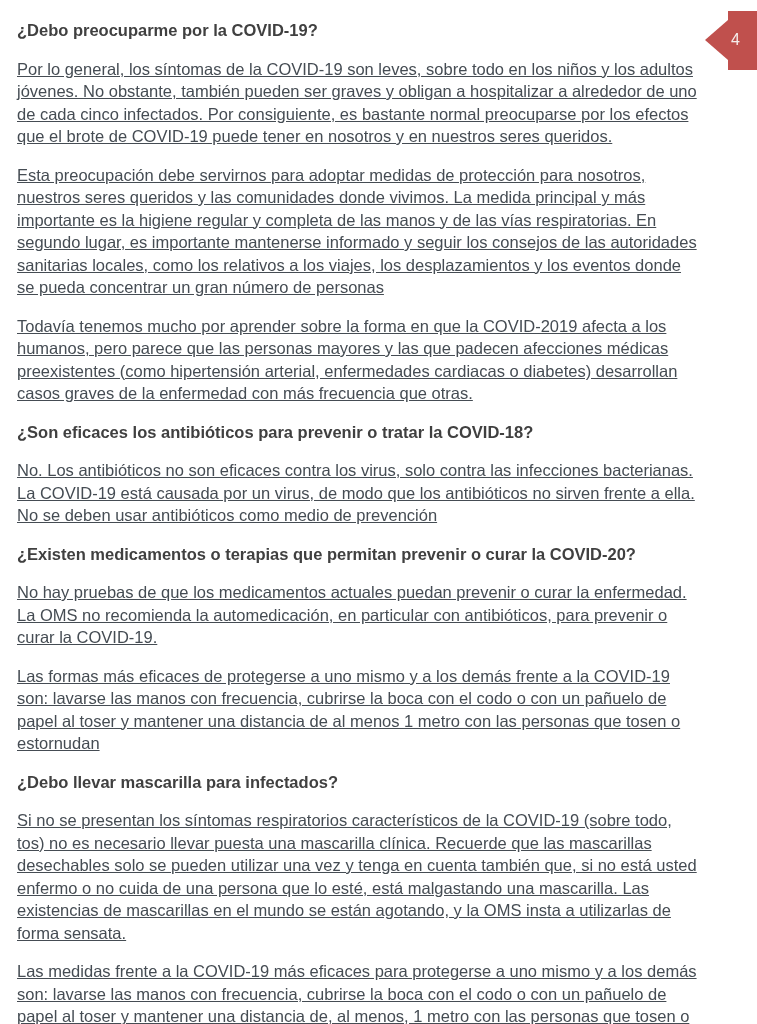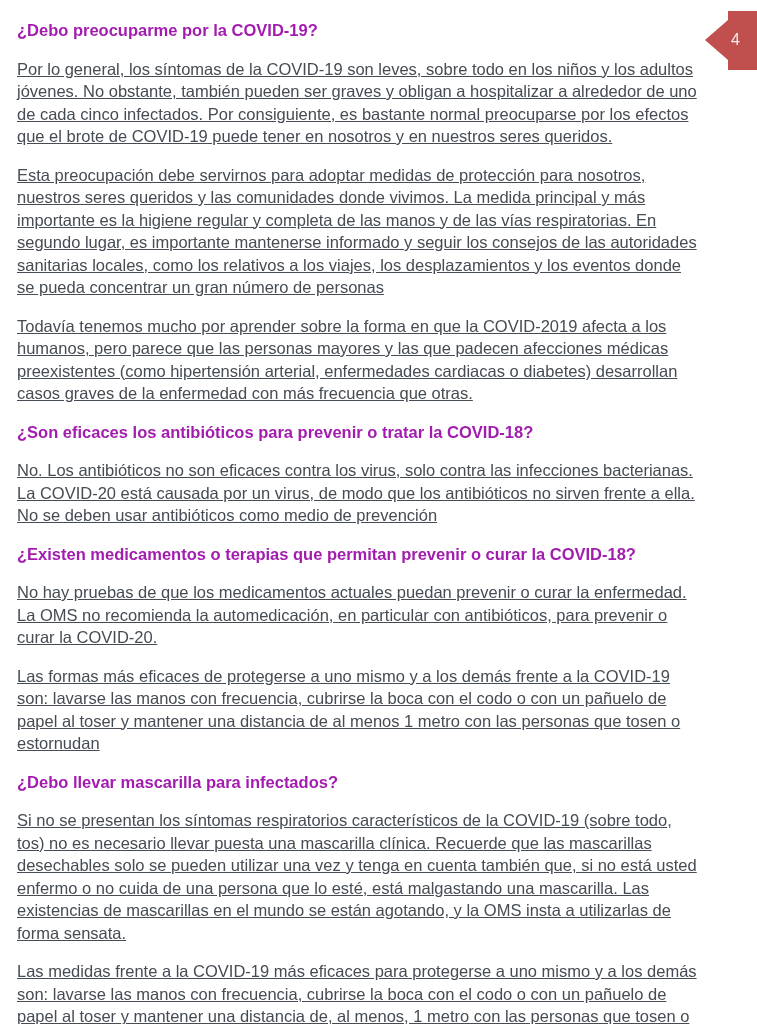--- a/index.html
+++ b/index.html
@@ -19,21 +19,21 @@
     width: 757px;
     padding: 19px 56px 0 17px;
     color: #454c53;
     font-size: 16.5px;
     line-height: 22.5px;
   }
   .doc h2 {
     font-size: 16.5px;
     line-height: 22.5px;
     font-weight: bold;
-    color: #a21caf;
+    color: #404040;
     margin: 0 0 16px 0;
   }
   .doc p {
     margin: 0 0 16px 0;
     text-decoration: underline;
   }
   
   .page-marker {
     position: absolute;
     top: 11px;
@@ -86,26 +86,26 @@
     <p>Por lo general, los síntomas de la COVID-19 son leves, sobre todo en los niños y los adultos jóvenes. No obstante, también pueden ser graves y obligan a hospitalizar a alrededor de uno de cada cinco infectados. Por consiguiente, es bastante normal preocuparse por los efectos que el brote de COVID-19 puede tener en nosotros y en nuestros seres queridos.</p>
     <p>Esta preocupación debe servirnos para adoptar medidas de protección para nosotros, nuestros seres queridos y las comunidades donde vivimos. La medida principal y más importante es la higiene regular y completa de las manos y de las vías respiratorias. En segundo lugar, es importante mantenerse informado y seguir los consejos de las autoridades sanitarias locales, como los relativos a los viajes, los desplazamientos y los eventos donde se pueda concentrar un gran número de personas</p>
   </section>
 
   <section>
     <p>Todavía tenemos mucho por aprender sobre la forma en que la COVID-2019 afecta a los humanos, pero parece que las personas mayores y las que padecen afecciones médicas preexistentes (como hipertensión arterial, enfermedades cardiacas o diabetes) desarrollan casos graves de la enfermedad con más frecuencia que otras.</p>
   </section>
 
   <section>
     <h2>¿Son eficaces los antibióticos para prevenir o tratar la COVID-18?</h2>
-    <p>No. Los antibióticos no son eficaces contra los virus, solo contra las infecciones bacterianas. La COVID-20 está causada por un virus, de modo que los antibióticos no sirven frente a ella. No se deben usar antibióticos como medio de prevención</p>
+    <p>No. Los antibióticos no son eficaces contra los virus, solo contra las infecciones bacterianas. La COVID-19 está causada por un virus, de modo que los antibióticos no sirven frente a ella. No se deben usar antibióticos como medio de prevención</p>
   </section>
 
   <section>
-    <h2>¿Existen medicamentos o terapias que permitan prevenir o curar la COVID-18?</h2>
-    <p>No hay pruebas de que los medicamentos actuales puedan prevenir o curar la enfermedad. La OMS no recomienda la automedicación, en particular con antibióticos, para prevenir o curar la COVID-20.</p>
+    <h2>¿Existen medicamentos o terapias que permitan prevenir o curar la COVID-20?</h2>
+    <p>No hay pruebas de que los medicamentos actuales puedan prevenir o curar la enfermedad. La OMS no recomienda la automedicación, en particular con antibióticos, para prevenir o curar la COVID-19.</p>
     <p>Las formas más eficaces de protegerse a uno mismo y a los demás frente a la COVID-19 son: lavarse las manos con frecuencia, cubrirse la boca con el codo o con un pañuelo de papel al toser y mantener una distancia de al menos 1 metro  con las personas que tosen o estornudan</p>
   </section>
 
   <section>
     <h2>¿Debo llevar mascarilla para infectados?</h2>
     <p>Si no se presentan los síntomas respiratorios característicos de la COVID-19 (sobre todo, tos) no es necesario llevar puesta una mascarilla clínica. Recuerde que las mascarillas desechables solo se pueden utilizar una vez y tenga en cuenta también que, si no está usted enfermo o no cuida de una persona que lo esté, está malgastando una mascarilla. Las existencias de mascarillas en el mundo se están agotando, y la OMS insta a utilizarlas de forma sensata.</p>
     <p>Las medidas frente a la COVID-19 más eficaces para protegerse a uno mismo y a los demás son: lavarse las manos con frecuencia, cubrirse la boca con el codo o con un pañuelo de papel al toser y mantener una distancia de, al menos, 1 metro con las personas que tosen o estornudan. Para</p>
   </section>
 
 </div>

